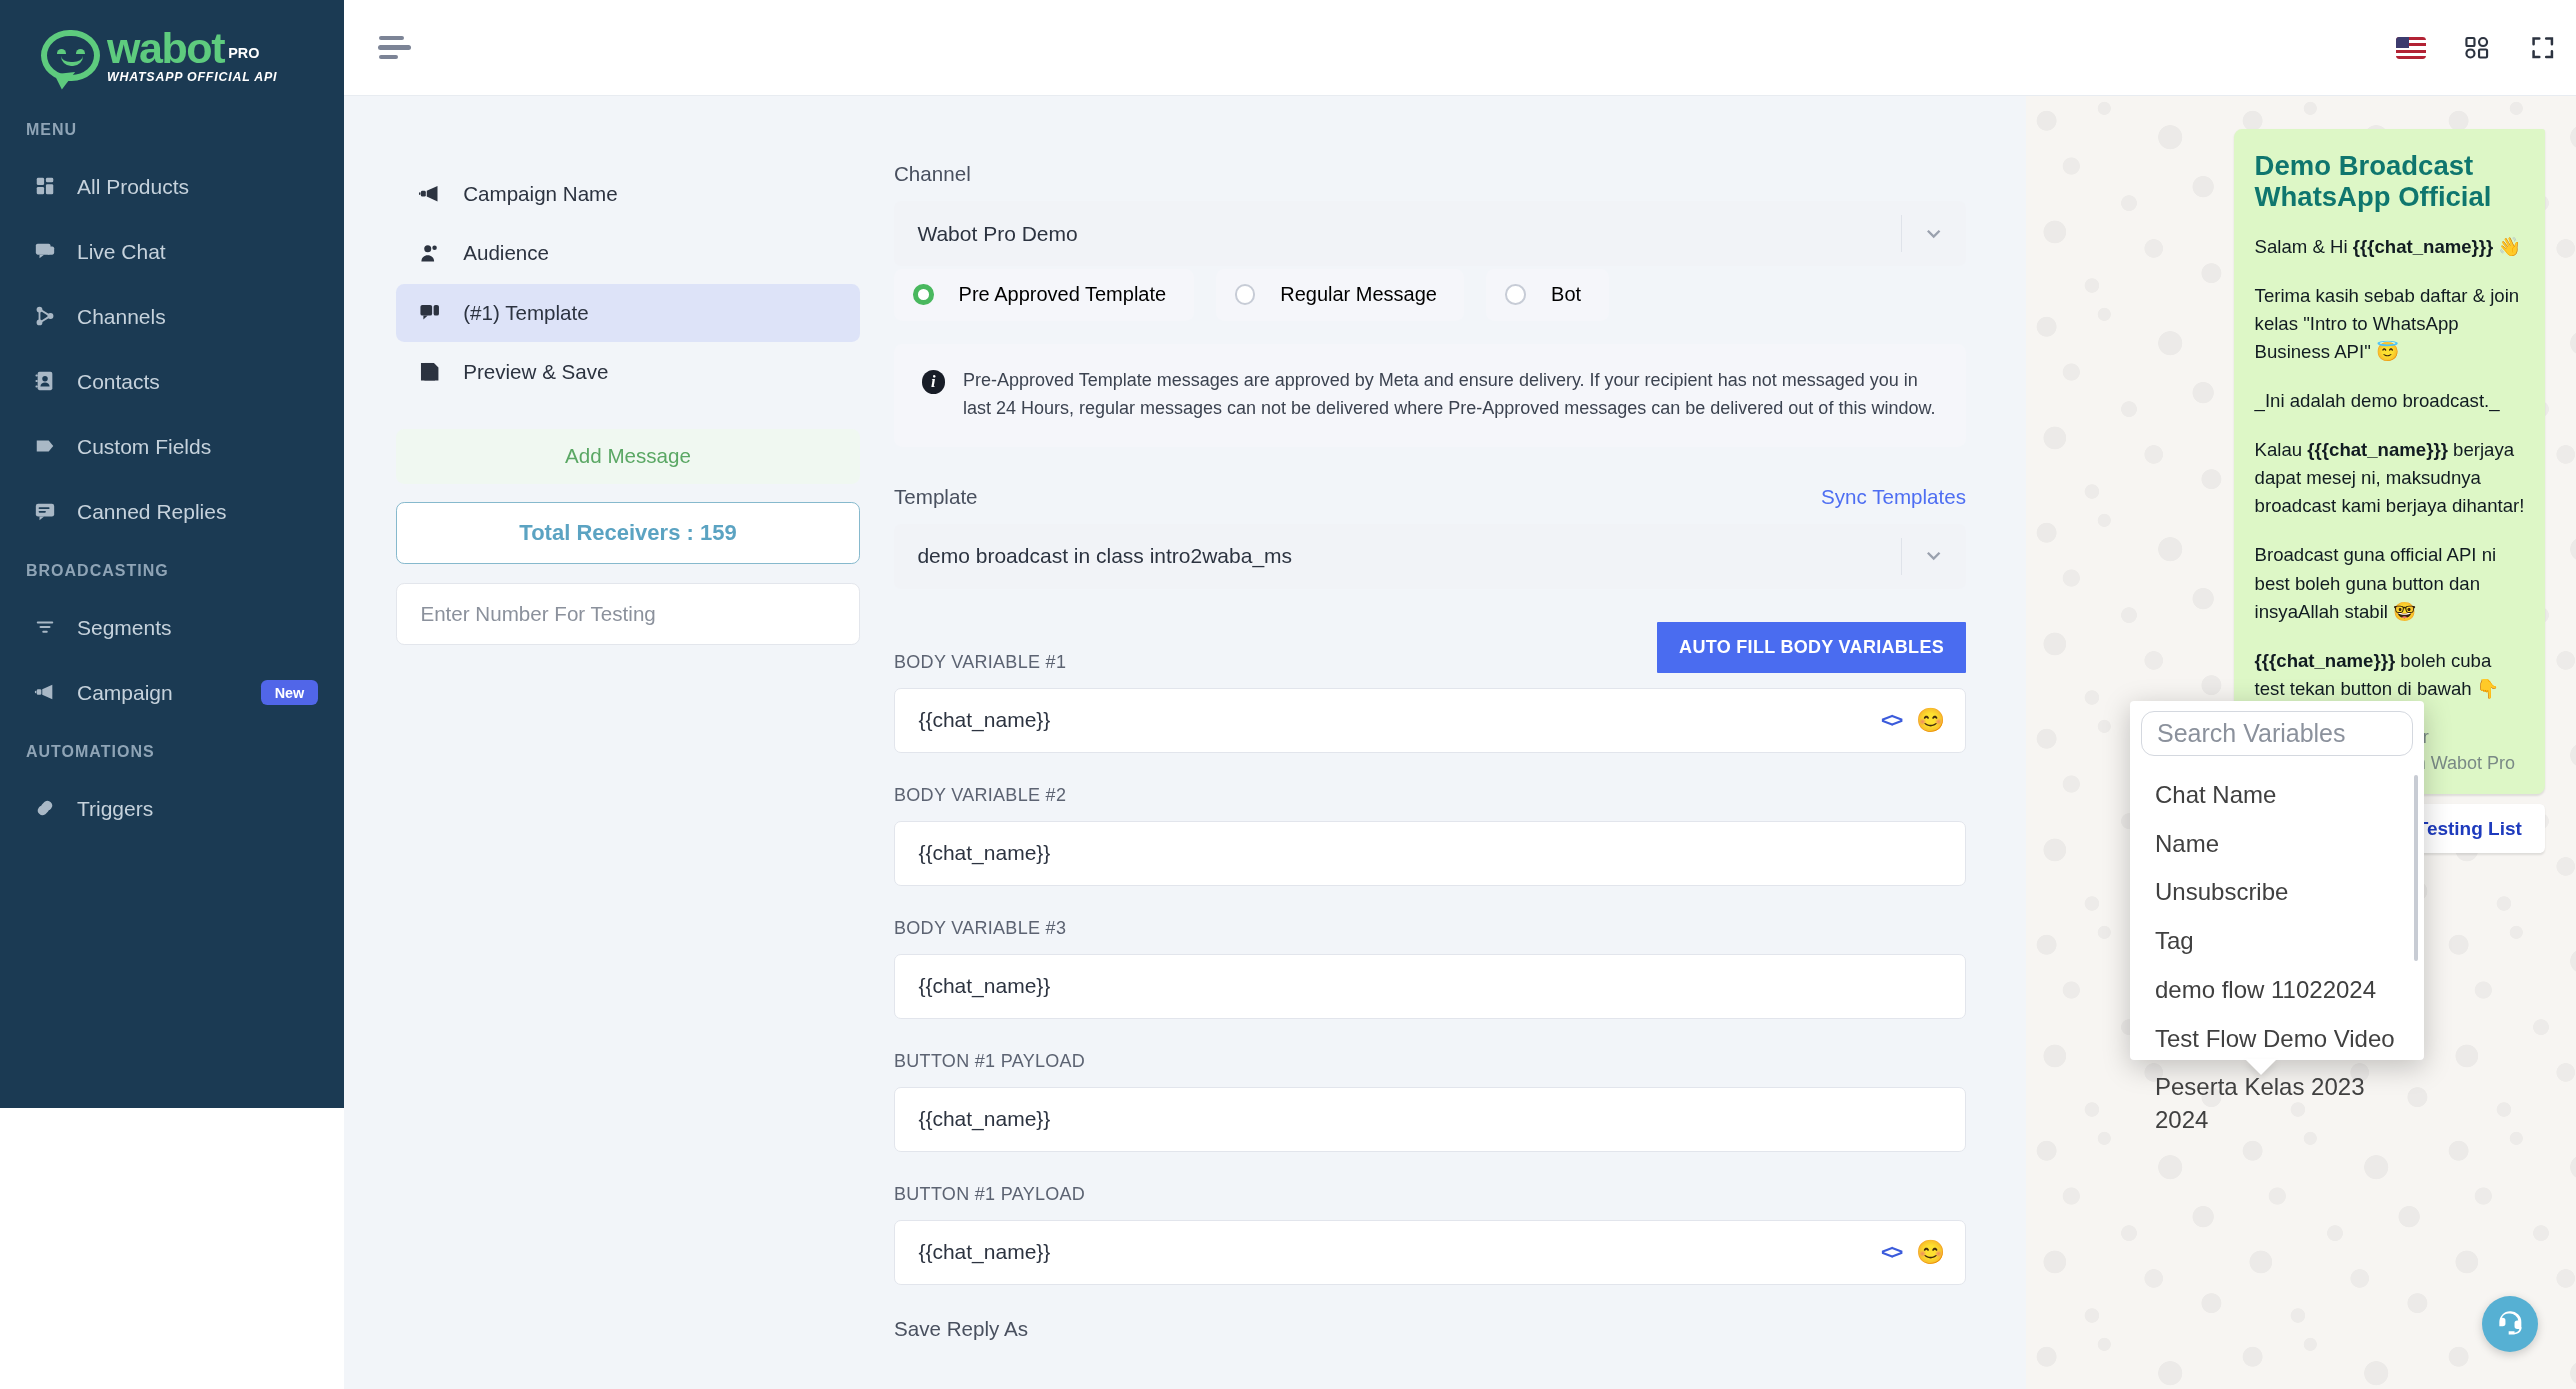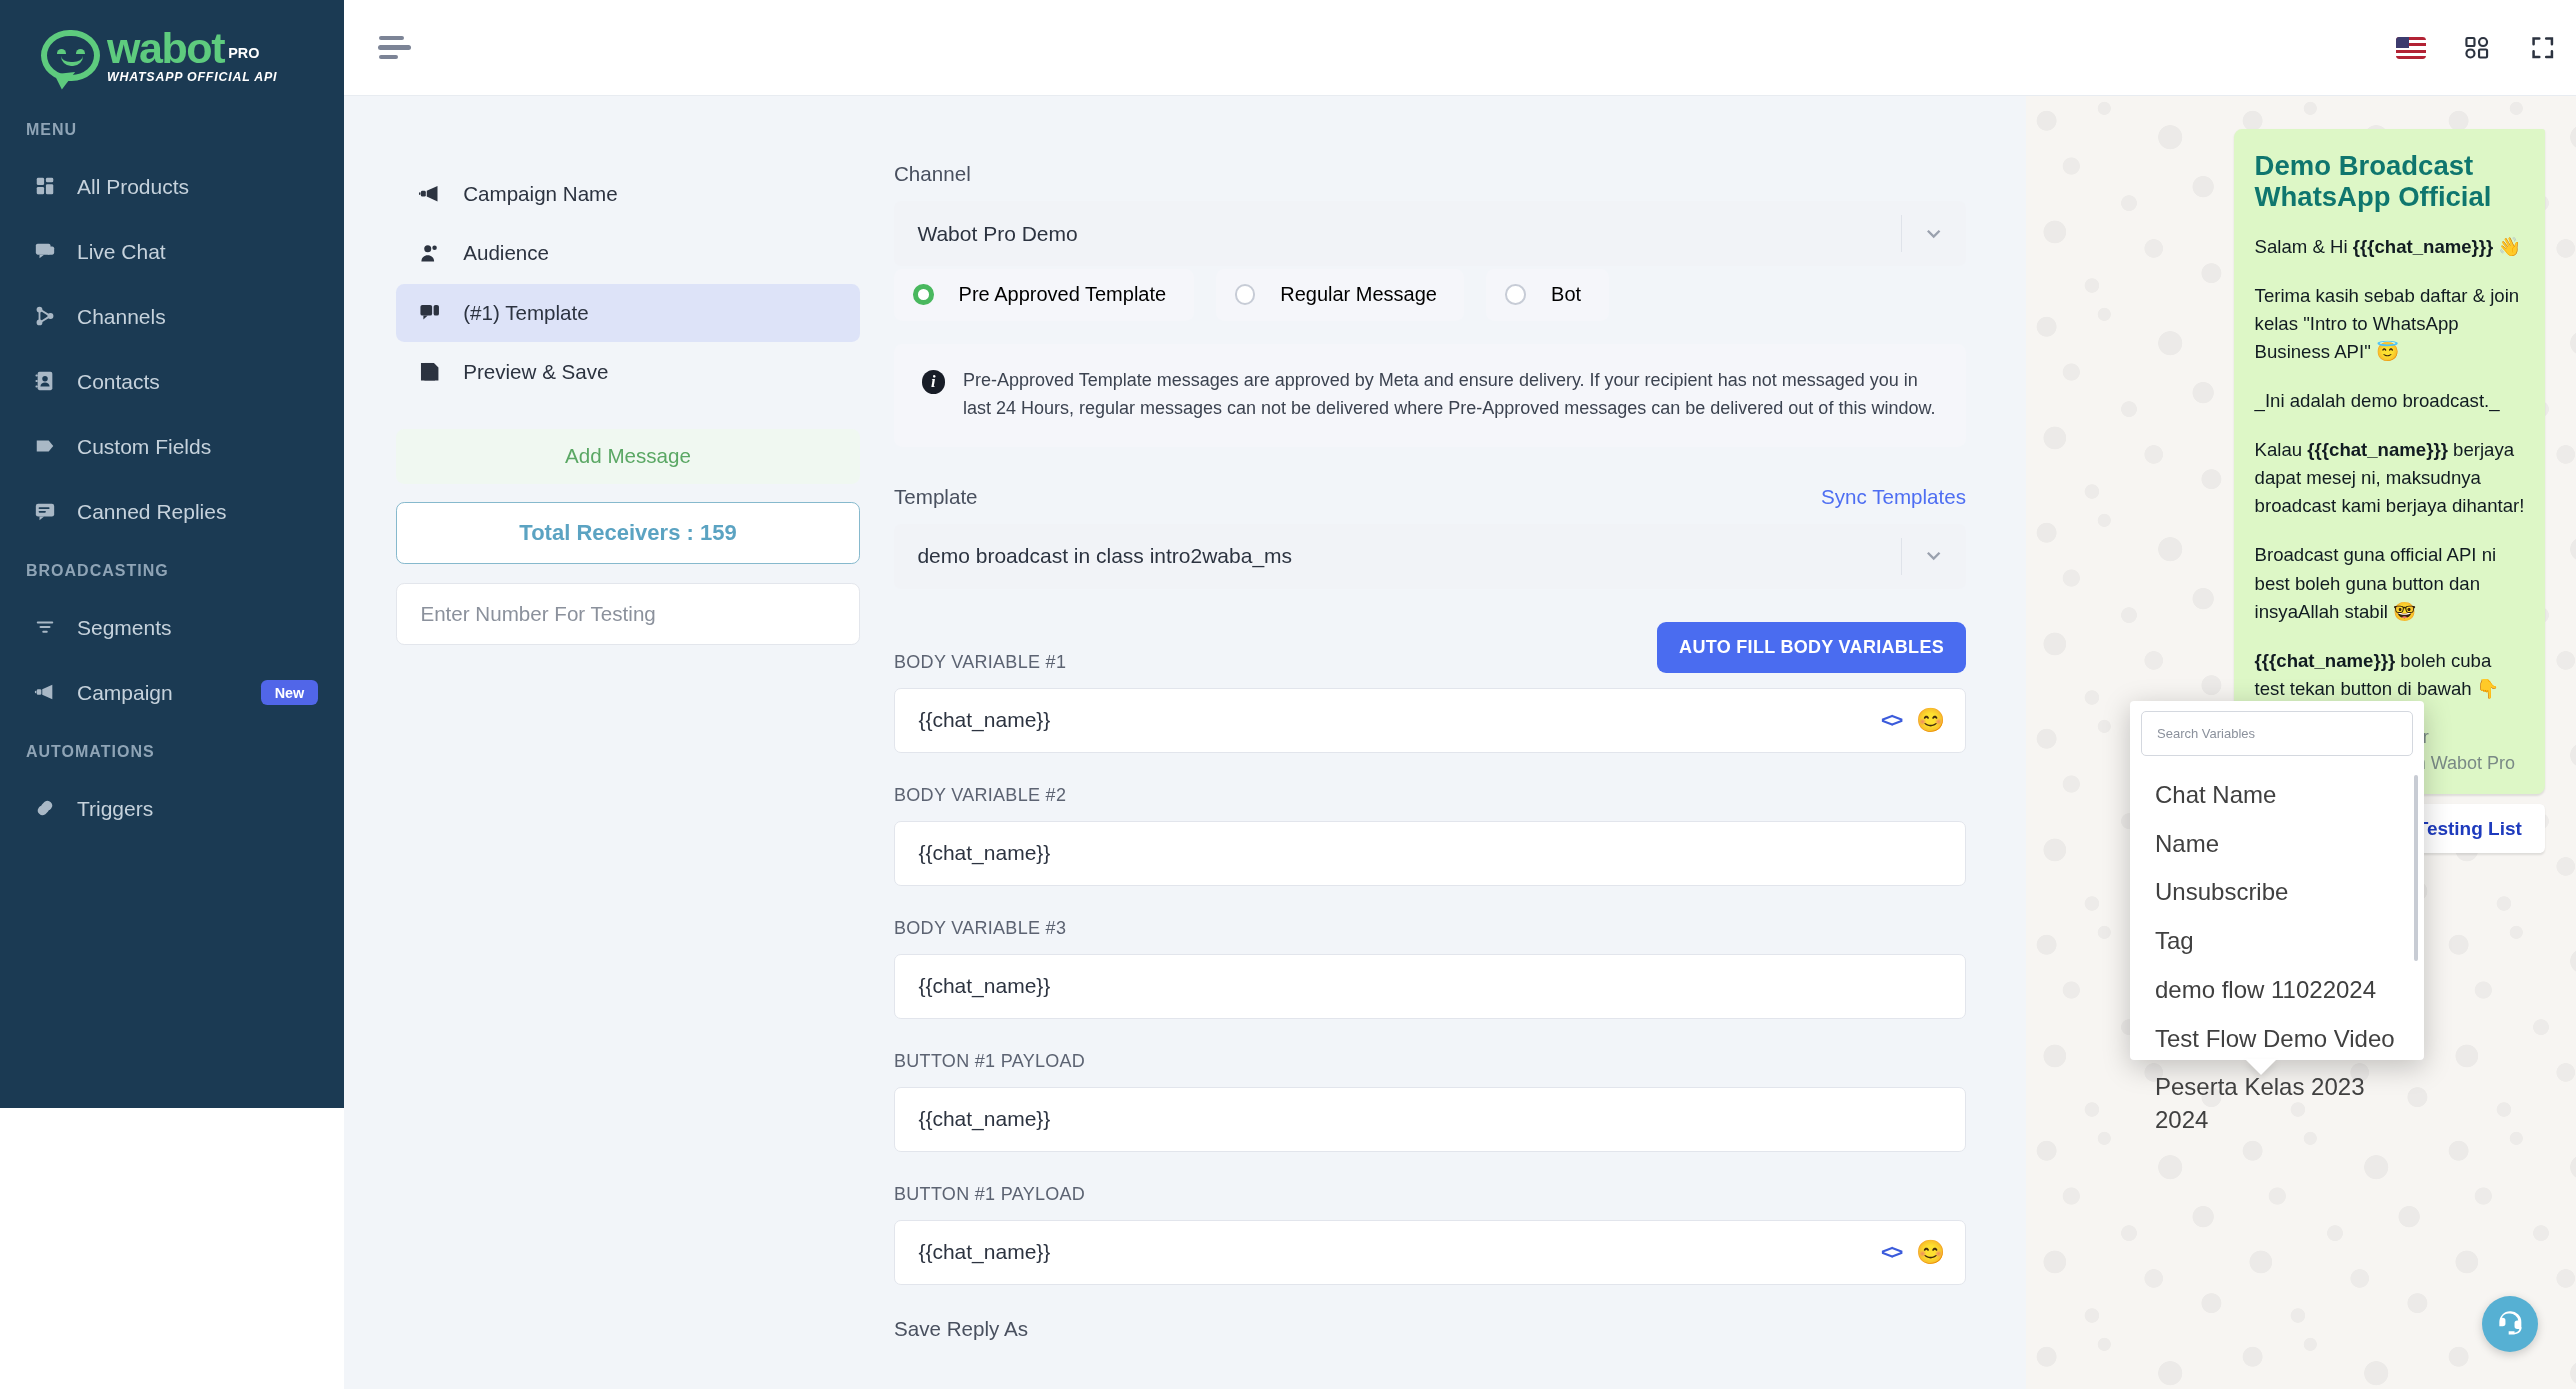--- a/index.html
+++ b/index.html
@@ -150,21 +150,21 @@
   }
   .info-ico {
     flex: 0 0 23.4px; width: 23.4px; height: 23.4px; border-radius: 50%; background: #181d27;
     color: #fff; font-size: 16.5px; font-weight: 700; display: flex;
     align-items: center; justify-content: center; margin-top: 2.7px; font-style: italic;
     font-family: "Liberation Serif", serif;
   }
   .link-blue { color: #4e6ef2; font-size: 20.6px; cursor: pointer; }
 
   .btn-blue {
-    background: #4a6cf0; color: #fff; border: none; border-radius: 9px;
+    background: #4a6cf0; color: #fff; border: none; border-radius: 1px;
     font-size: 18px; font-weight: 600; letter-spacing: 0.3px; padding: 15px 22px;
     cursor: pointer; font-family: "Liberation Sans", sans-serif;
   }
   .text-input-wrap { position: relative; }
   .text-input {
     width: 100%; height: 65px; border: 1.4px solid #e2e5ec; border-radius: 6.9px;
     background: #fff; padding: 0 103px 0 23.4px; font-size: 21px; color: #2c3340;
     font-family: "Liberation Sans", sans-serif;
   }
   .input-tools {
@@ -177,22 +177,22 @@
   .mt-lg { margin-top: 38px; }
 
   
   .var-dropdown {
     position: absolute; left: 1786px; top: 701px; width: 294px;
     background: #fff; border-radius: 4.1px; z-index: 60;
     box-shadow: 0 6.9px 27.5px rgba(0,0,0,0.22);
   }
   .var-search-wrap { padding: 9.6px 11px 8.2px 11px; }
   .var-search {
-    width: 100%; height: 45px; border: 1.4px solid #d4d8df; border-radius: 5px;
-    padding: 0 15px; font-size: 13px; color: #2c3340;
+    width: 100%; height: 45px; border: 1.4px solid #d4d8df; border-radius: 13px;
+    padding: 0 15px; font-size: 25px; color: #2c3340;
     font-family: "Liberation Sans", sans-serif;
   }
   .var-search::placeholder { color: #8b919c; }
   .var-list { padding: 6.9px 0 11px 0; position: relative; max-height: 296px; }
   .var-item {
     padding: 8.2px 25px; font-size: 24px; color: #404040; cursor: pointer; line-height: 1.35;
   }
   .var-scroll {
     position: absolute; right: 6.2px; top: 11px; width: 4.1px; height: 186px;
     background: #c8ccd4; border-radius: 2.1px;

